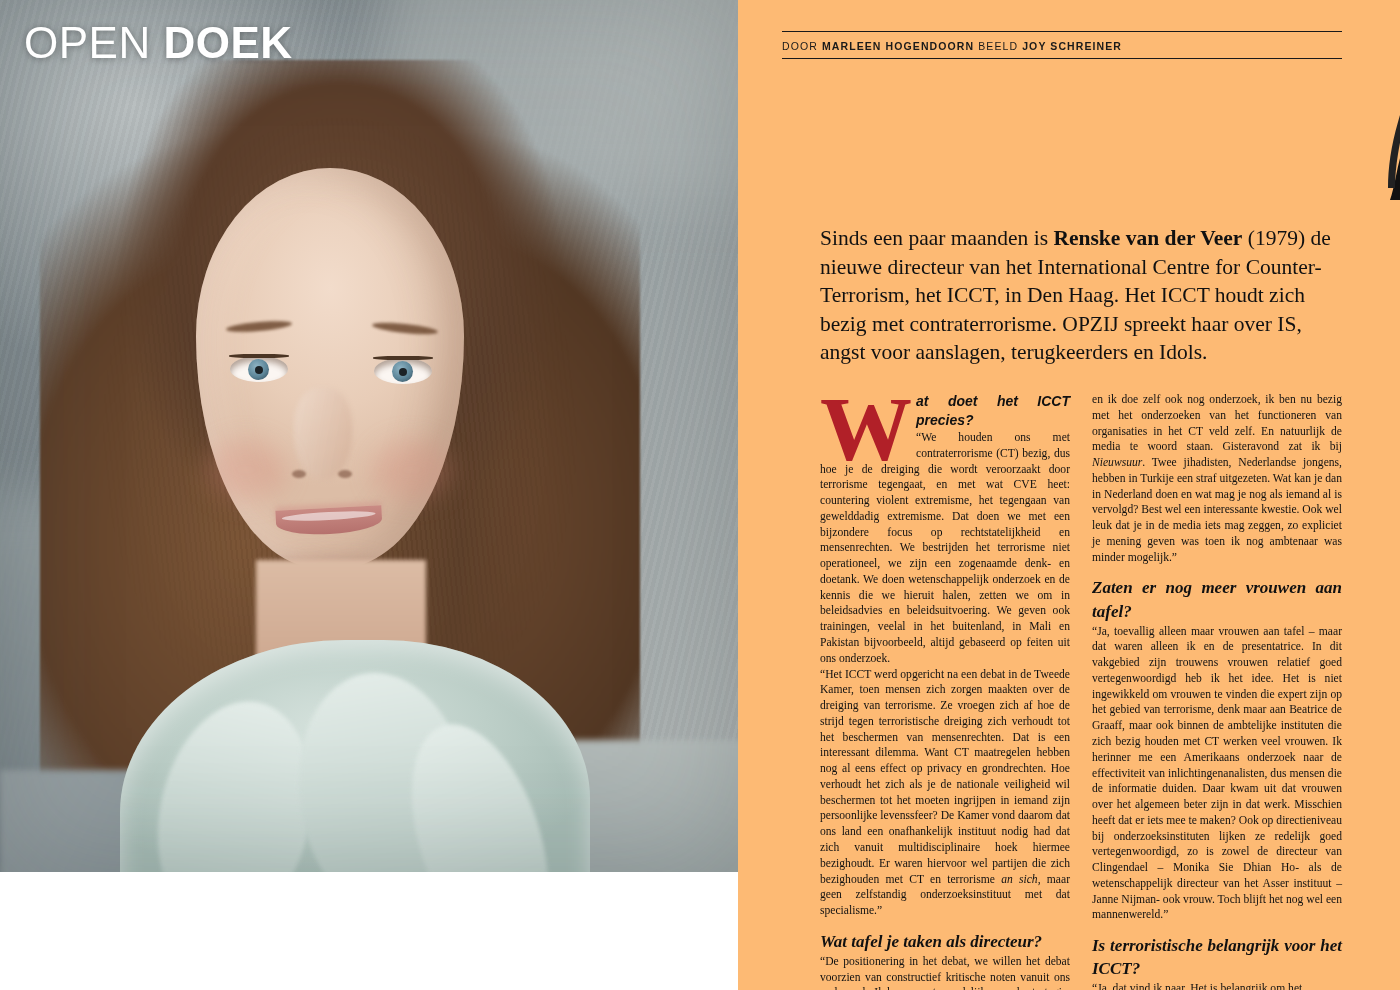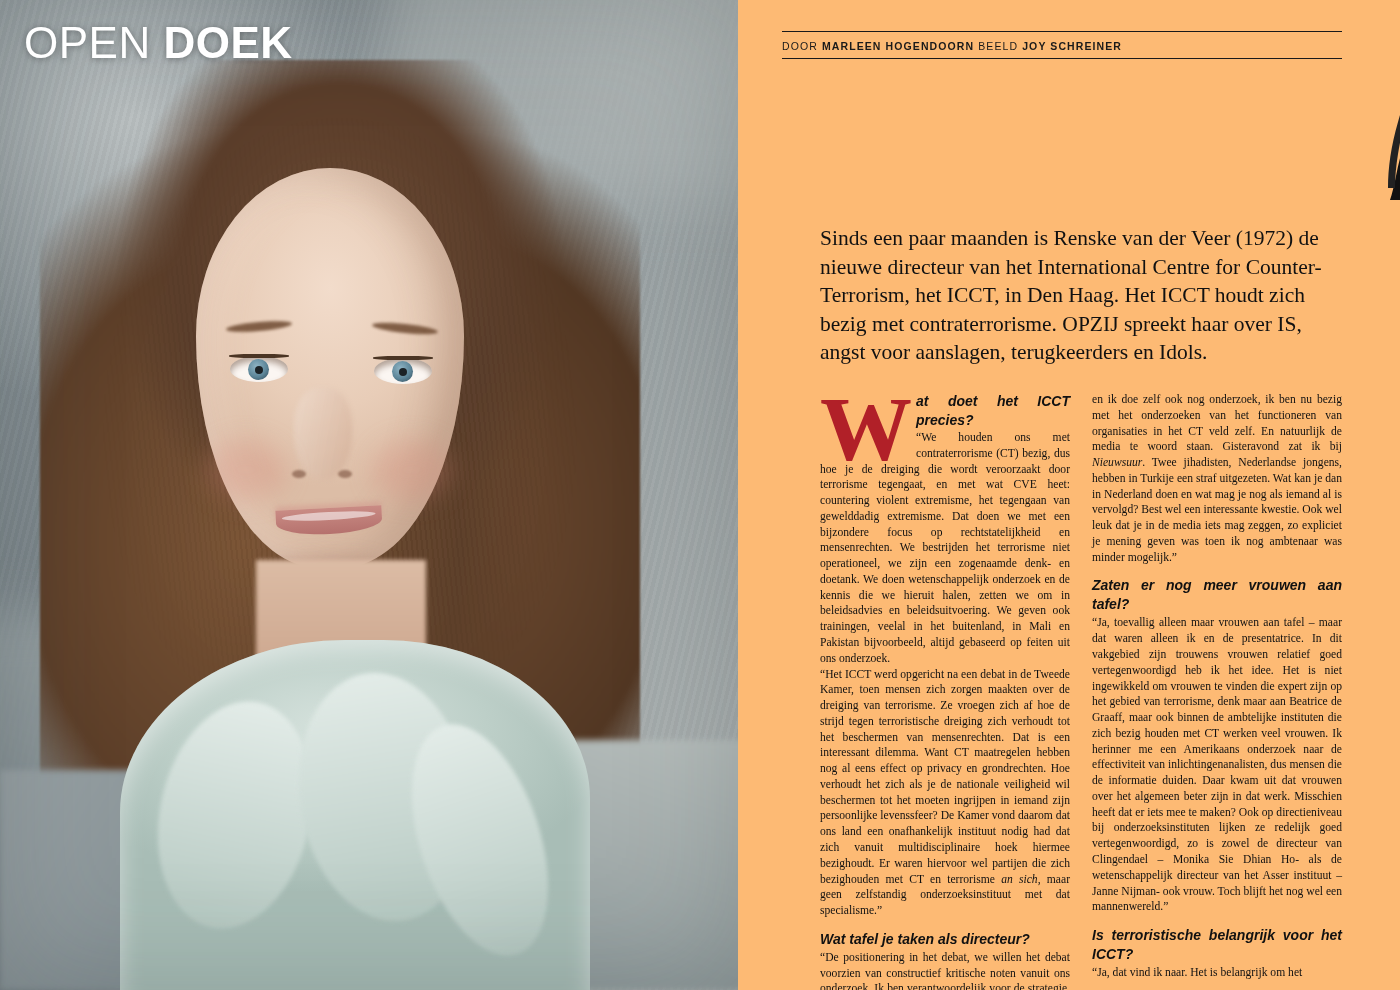--- a/index.html
+++ b/index.html
@@ -13,21 +13,21 @@
     height: 990px;
     overflow: hidden;
     background: #ffffff;
     font-family: "Liberation Serif", serif;
   }
 
   
   .photo-panel {
     position: absolute;
     left: 0; top: 0;
-    width: 738px; height: 990px;
+    width: 738px; height: 872px;
     overflow: hidden;
     background: #8f9aa0;
   }
   
   .wall {
     position: absolute; inset: 0;
     background:
       radial-gradient(ellipse 70% 50% at 18% 12%, #b9bfc0 0%, rgba(185,191,192,0) 60%),
       linear-gradient(118deg, #8d979a 0%, #7d878c 30%, #9aa2a4 60%, #b3b8b7 100%);
   }
@@ -282,42 +282,42 @@
   }
 
   .intro {
     position: absolute;
     left: 82px; top: 224px;
     width: 520px;
     font-size: 21.5px;
     line-height: 1.33;
     color: #111;
   }
-  .intro b { font-weight: 400; }
+  .intro b { font-weight: 700; }
 
   .columns {
     position: absolute;
     left: 82px; top: 392px;
     width: 522px;
     display: flex;
     gap: 22px;
   }
   .col {
     width: 250px;
     font-size: 11.6px;
     line-height: 1.36;
     color: #111;
     text-align: justify;
   }
   .col p { margin: 0; }
   .qhead {
-    font-family: Liberation Sans, sans-serif;
+    font-family: Liberation Serif, serif;
     font-weight: 700;
     font-style: italic;
-    font-size: 14px;
+    font-size: 17px;
     margin: 11px 0 1px 0 !important;
   }
   .dropcap-para {
     position: relative;
     min-height: 108px;
   }
   .dropcap {
     float: left;
     font-family: "Liberation Serif", serif;
     font-weight: 700;
@@ -417,21 +417,21 @@
     <div class="rule2"></div>
     <div class="credits">
       <span>DOOR</span>
       <span class="b">MARLEEN HOGENDOORN</span>
       <span>BEELD</span>
       <span class="b">JOY SCHREINER</span>
     </div>
     <div class="rule"></div>
 
     <div class="intro">
-      <span>Sinds een paar maanden is </span><b>Renske van der Veer</b><span> (1972) de nieuwe directeur van het International Centre for Counter-Terrorism, het ICCT, in Den Haag. Het ICCT houdt zich bezig met contraterrorisme. OPZIJ spreekt haar over IS, angst voor aanslagen, terugkeerders en Idols.</span>
+      <span>Sinds een paar maanden is </span><b>Renske van der Veer</b><span> (1979) de nieuwe directeur van het International Centre for Counter-Terrorism, het ICCT, in Den Haag. Het ICCT houdt zich bezig met contraterrorisme. OPZIJ spreekt haar over IS, angst voor aanslagen, terugkeerders en Idols.</span>
     </div>
 
     <div class="columns">
 
       <div class="col">
         <p class="dropcap-para">
           <span class="dropcap">W</span><span class="first-q">at doet het ICCT precies?</span><br>
           <span>“We houden ons met contraterrorisme (CT) bezig, dus hoe je de dreiging die wordt veroorzaakt door terrorisme tegengaat, en met wat CVE heet: countering violent extremisme, het tegengaan van gewelddadig extremisme. Dat doen we met een bijzondere focus op rechtstatelijkheid en mensenrechten. We bestrijden het terrorisme niet operationeel, we zijn een zogenaamde denk- en doetank. We doen wetenschappelijk onderzoek en de kennis die we hieruit halen, zetten we om in beleidsadvies en beleidsuitvoering. We geven ook trainingen, veelal in het buitenland, in Mali en Pakistan bijvoorbeeld, altijd gebaseerd op feiten uit ons onderzoek.</span>
         </p>
         <p><span>“Het ICCT werd opgericht na een debat in de Tweede Kamer, toen mensen zich zorgen maakten over de dreiging van terrorisme. Ze vroegen zich af hoe de strijd tegen terroristische dreiging zich verhoudt tot het beschermen van mensenrechten. Dat is een interessant dilemma. Want  CT maatregelen hebben nog al eens effect op privacy en grondrechten. Hoe verhoudt het zich als je de nationale veiligheid wil beschermen tot het moeten ingrijpen in iemand zijn persoonlijke levenssfeer? De Kamer vond daarom dat ons land een onafhankelijk instituut nodig had dat zich vanuit multidisciplinaire hoek hiermee bezighoudt. Er waren hiervoor wel partijen die zich bezighouden met CT en terrorisme </span><span class="it">an sich</span><span>, maar geen zelfstandig onderzoeksinstituut met dat specialisme.”</span></p>

